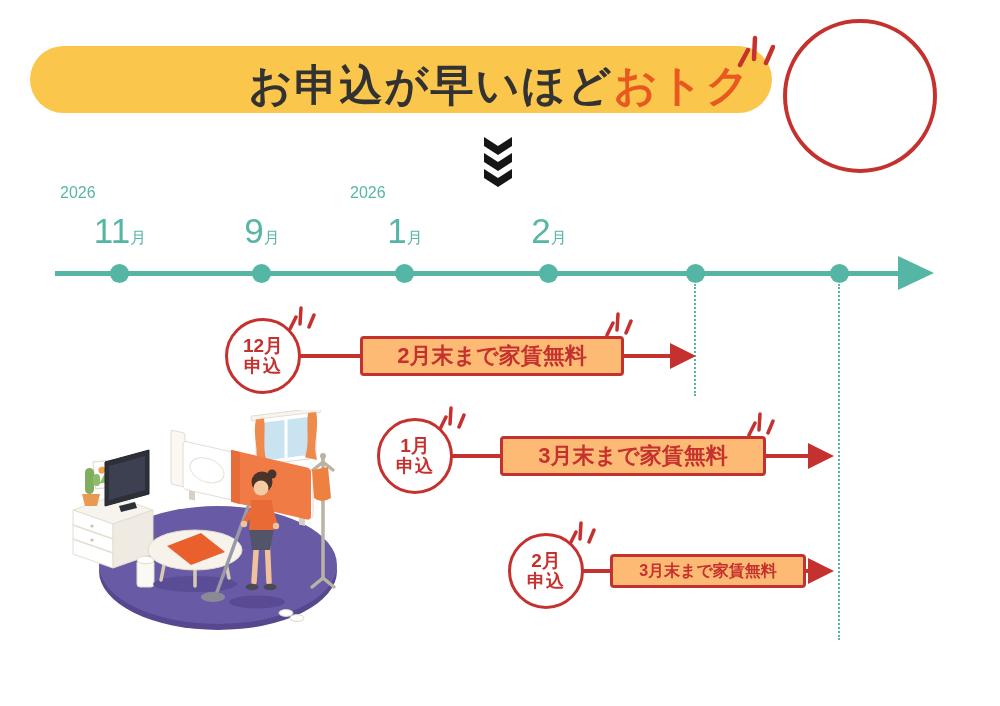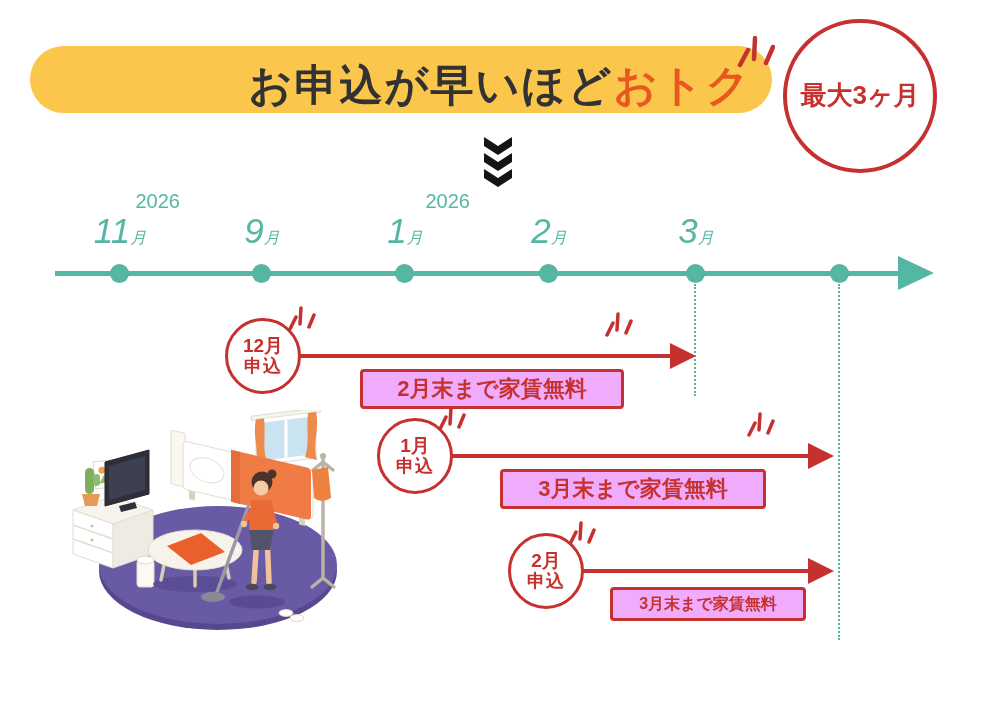--- a/index.html
+++ b/index.html
@@ -24,36 +24,36 @@
   .badge{left:783px;top:19px;width:154px;height:154px;border-radius:50%;background:#fff;
          border:4px solid var(--red);display:flex;flex-direction:column;align-items:center;
          justify-content:center;color:var(--red);font-size:26px;font-weight:700;line-height:1.35;
          text-align:center;}
 
   
   .tl-line{left:55px;top:271px;width:848px;height:5px;background:var(--teal);}
   .tl-arrow{left:898px;top:256px;width:0;height:0;border-top:17px solid transparent;
             border-bottom:17px solid transparent;border-left:36px solid var(--teal);}
   .dot{width:19px;height:19px;border-radius:50%;background:var(--teal);top:264px;}
-  .month{top:211px;width:120px;text-align:center;color:var(--teal);white-space:nowrap;font-style:italic;}
+  .month{top:211px;width:120px;text-align:center;color:var(--teal);white-space:nowrap;}
   .month .num{font-size:35px;font-weight:500;}
   .month .suf{font-size:16px;font-weight:500;}
-  .year{top:190px;width:120px;text-align:right;color:var(--teal);font-size:20px;}
+  .year{top:184px;width:120px;text-align:left;color:var(--teal);font-size:16px;}
   .dotline{width:0;border-left:2px dotted var(--teal);}
 
   
   .offer-circle{width:76px;height:76px;border-radius:50%;border:3px solid var(--red);background:#fff;
                 color:var(--red);display:flex;flex-direction:column;align-items:center;
                 justify-content:center;line-height:1.08;z-index:3;}
   .offer-circle .m{font-size:19px;font-weight:700;}
   .offer-circle .a{font-size:18px;font-weight:700;letter-spacing:1px;}
   .offer-line{height:4px;background:var(--red);z-index:1;}
-  .offer-box{border:3px solid var(--red);border-radius:4px;background:#f0abfc;color:var(--red);
+  .offer-box{border:3px solid var(--red);border-radius:4px;background:#fdba74;color:var(--red);
              display:flex;align-items:center;justify-content:center;font-weight:700;z-index:2;
-             white-space:nowrap;margin-top:33px;}
+             white-space:nowrap;}
   .box-lg{font-size:22px;}
   .box-sm{font-size:16px;}
   .arrow{width:0;height:0;border-top:13px solid transparent;border-bottom:13px solid transparent;
          border-left:26px solid var(--red);z-index:1;}
   .marks path{stroke:var(--red);stroke-width:3.5;stroke-linecap:round;fill:none;}
   .marks-lg path{stroke-width:4.5;}
 </style>
 </head>
 <body>
 
@@ -63,21 +63,20 @@
   <div class="abs banner-text">
     <span>お申込が早いほど</span><span class="hl">おトク</span>
   </div>
   <svg class="abs marks marks-lg" style="left:735px;top:30px" width="40" height="38" viewBox="0 0 40 38">
     <path d="M5 35 L13 20"></path>
       <path d="M19 29 L20 8"></path>
       <path d="M31 33 L38 17"></path>
   </svg>
 
   <div class="abs badge">
-    <span>最大3ヶ月</span>
   </div>
 
   <svg class="abs" style="left:483px;top:136px" width="30" height="52" viewBox="0 0 30 52">
     <path d="M1 1 L15 10 L29 1 L29 10 L15 19 L1 10 Z" fill="#151515"></path>
     <path d="M1 17 L15 26 L29 17 L29 26 L15 35 L1 26 Z" fill="#151515"></path>
     <path d="M1 33 L15 42 L29 33 L29 42 L15 51 L1 42 Z" fill="#151515"></path>
   </svg>
 
   <div class="abs year" style="left:60px;">2026</div>
   <div class="abs year" style="left:350px;">2026</div>
@@ -86,23 +85,20 @@
     <span class="num">11</span><span class="suf">月</span>
   </div>
   <div class="abs month" style="left:202px;">
     <span class="num">9</span><span class="suf">月</span>
   </div>
   <div class="abs month" style="left:345px;">
     <span class="num">1</span><span class="suf">月</span>
   </div>
   <div class="abs month" style="left:489px;">
     <span class="num">2</span><span class="suf">月</span>
-  </div>
-  <div class="abs month" style="left:636px;">
-    <span class="num">3</span><span class="suf">月</span>
   </div>
 
   <div class="abs tl-line"></div>
   <div class="abs tl-arrow"></div>
   <div class="abs dot" style="left:110px;"></div>
   <div class="abs dot" style="left:252px;"></div>
   <div class="abs dot" style="left:395px;"></div>
   <div class="abs dot" style="left:539px;"></div>
   <div class="abs dot" style="left:686px;"></div>
   <div class="abs dot" style="left:830px;"></div>

